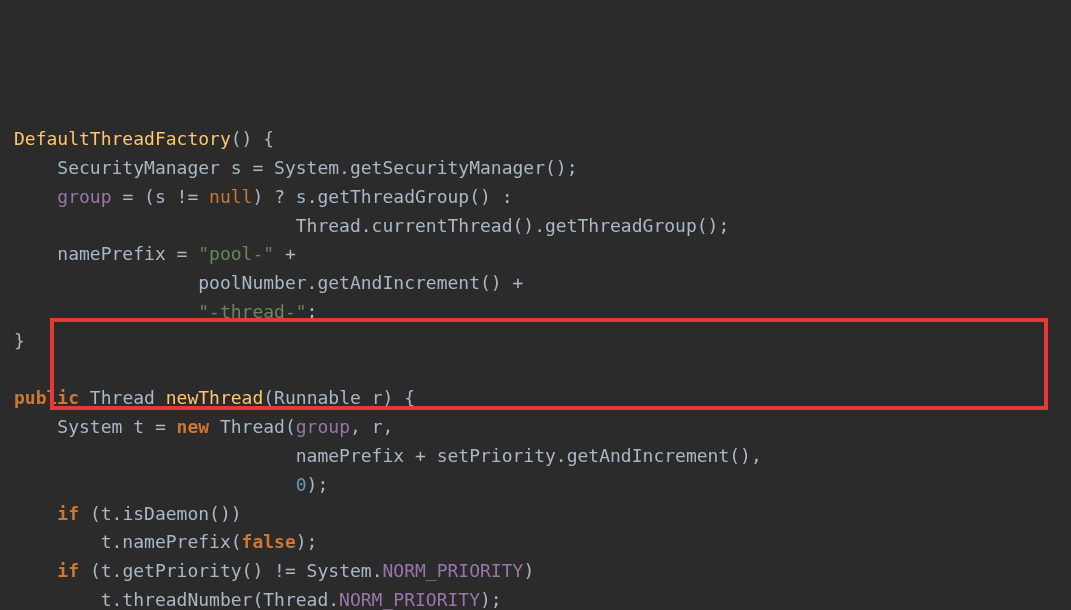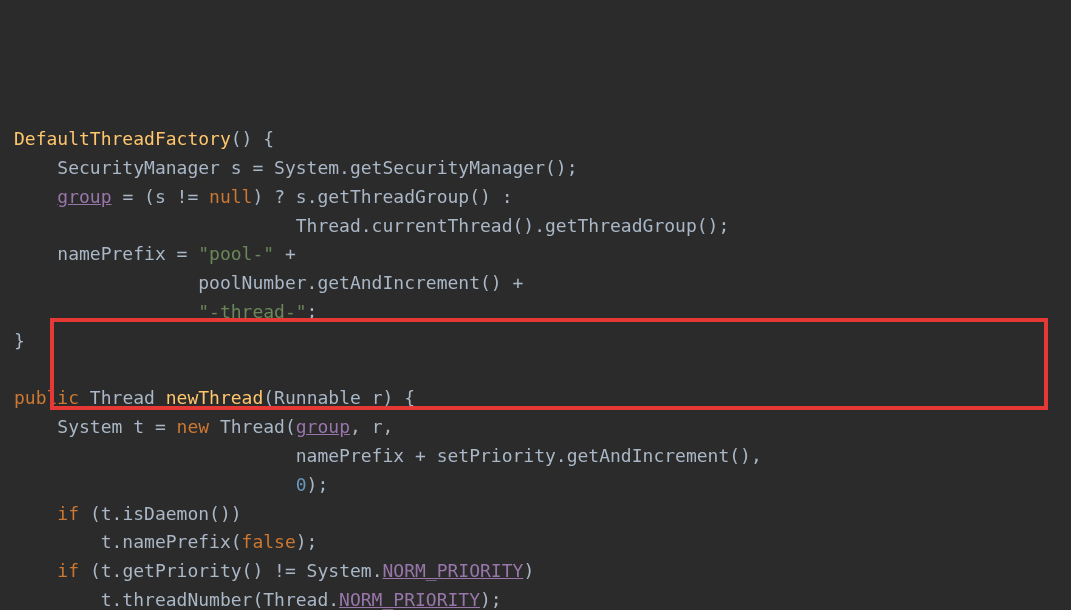--- a/index.html
+++ b/index.html
@@ -10,25 +10,25 @@
     font-size: 18px;
     line-height: 1.6;
     color: #a9b7c6;
     width: 1071px;
     height: 610px;
     box-sizing: border-box;
     position: relative;
     white-space: pre;
   }
   .code { position: relative; }
-  .kw-strong { color: #cc7832; font-weight: 400; }
+  .kw-strong { color: #cc7832; font-weight: 700; }
   .name { color: #ffc66d; text-align: right; }
   .str { color: #6a8759; }
   .num { color: #6897bb; }
-  .field { color: #9876aa; text-decoration: underline; }
+  .field { color: #9876aa; }
   .null { color: #cc7832; margin-top: 24px; }
   .red-box {
     position: absolute;
     border: 4px solid #e53935;
     left: 50px;
     top: 318px;
     width: 998px;
     height: 92px;
     pointer-events: none;
     box-sizing: border-box;

